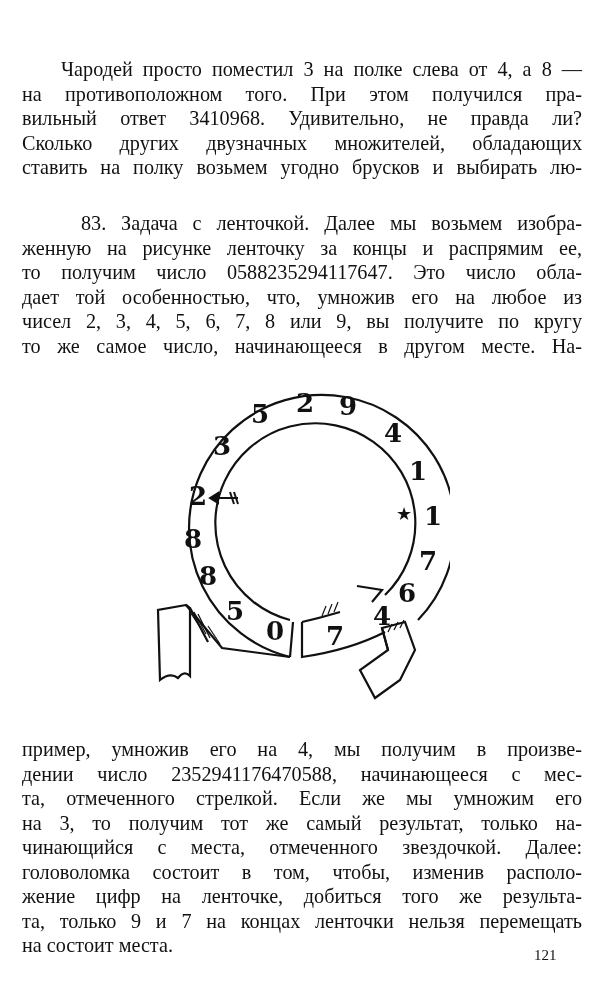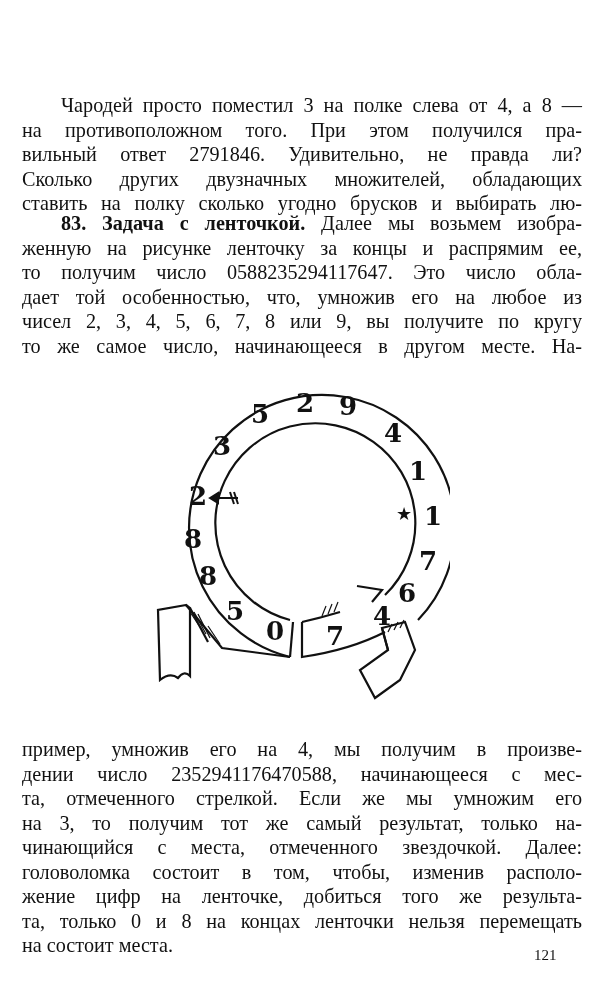--- a/index.html
+++ b/index.html
@@ -1,36 +1,36 @@
 <!DOCTYPE html>
 <html><head>
 <meta charset="utf-8">
 <style>
   html, body { margin: 0; padding: 0; background: #ffffff; }
   body { width: 600px; height: 988px; position: relative; overflow: hidden; color: #111; font-family: "Liberation Serif", "DejaVu Serif", serif; }
   .para { position: absolute; left: 22px; width: 560px; font-size: 20.2px; line-height: 24.5px; text-align: justify; }
   .para .line { display: block; white-space: nowrap; text-align-last: justify; text-align: justify; }
   .para .line.last { text-align-last: left; }
   .indent { padding-left: 39px; }
-  b.title { font-weight: bold; }
-  #p1 { top: 57px; margin-top: 36px; }
+  b.title { font-weight: normal; margin-left: 20px; }
+  #p1 { top: 57px; }
   #p2 { top: 211px; }
   #p3 { top: 737px; }
   #figure { position: absolute; left: 150px; top: 380px; width: 300px; height: 320px; }
   #page-num { position: absolute; left: 534px; top: 947px; font-size: 15px; }
 </style>
 </head>
 <body>
 
 <div id="p1" class="para">
   <span class="line indent">Чародей просто поместил 3 на полке слева от 4, а 8 —</span>
   <span class="line">на противоположном того. При этом получился пра-</span>
-  <span class="line">вильный ответ 2791846. Удивительно, не правда ли?</span>
+  <span class="line">вильный ответ 3410968. Удивительно, не правда ли?</span>
   <span class="line">Сколько других двузначных множителей, обладающих</span>
-  <span class="line">ставить на полку сколько угодно брусков и выбирать лю-</span>
+  <span class="line">ставить на полку возьмем угодно брусков и выбирать лю-</span>
 </div>
 
 <div id="p2" class="para">
   <span class="line indent"><b class="title">83. Задача с ленточкой.</b><span> Далее мы возьмем изобра-</span></span>
   <span class="line">женную на рисунке ленточку за концы и распрямим ее,</span>
   <span class="line">то получим число 0588235294117647. Это число обла-</span>
   <span class="line">дает той особенностью, что, умножив его на любое из</span>
   <span class="line">чисел 2, 3, 4, 5, 6, 7, 8 или 9, вы получите по кругу</span>
   <span class="line">то же самое число, начинающееся в другом месте. На-</span>
 </div>
@@ -99,17 +99,17 @@
 </svg>
 
 <div id="p3" class="para">
   <span class="line">пример, умножив его на 4, мы получим в произве-</span>
   <span class="line">дении число 2352941176470588, начинающееся с мес-</span>
   <span class="line">та, отмеченного стрелкой. Если же мы умножим его</span>
   <span class="line">на 3, то получим тот же самый результат, только на-</span>
   <span class="line">чинающийся с места, отмеченного звездочкой. Далее:</span>
   <span class="line">головоломка состоит в том, чтобы, изменив располо-</span>
   <span class="line">жение цифр на ленточке, добиться того же результа-</span>
-  <span class="line">та, только 0 и 8 на концах ленточки нельзя перемещать</span>
+  <span class="line">та, только 9 и 7 на концах ленточки нельзя перемещать</span>
   <span class="line last">на состоит места.</span>
 </div>
 
 <div id="page-num">121</div>
 
 </body></html>

